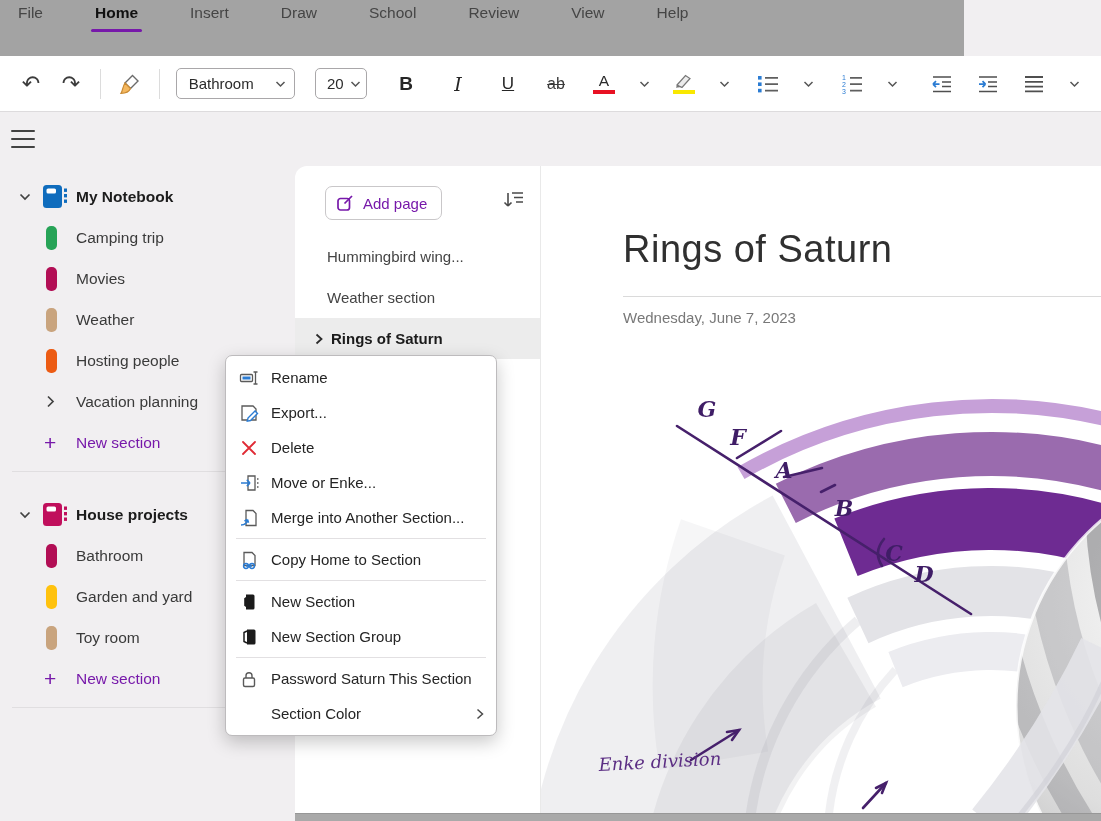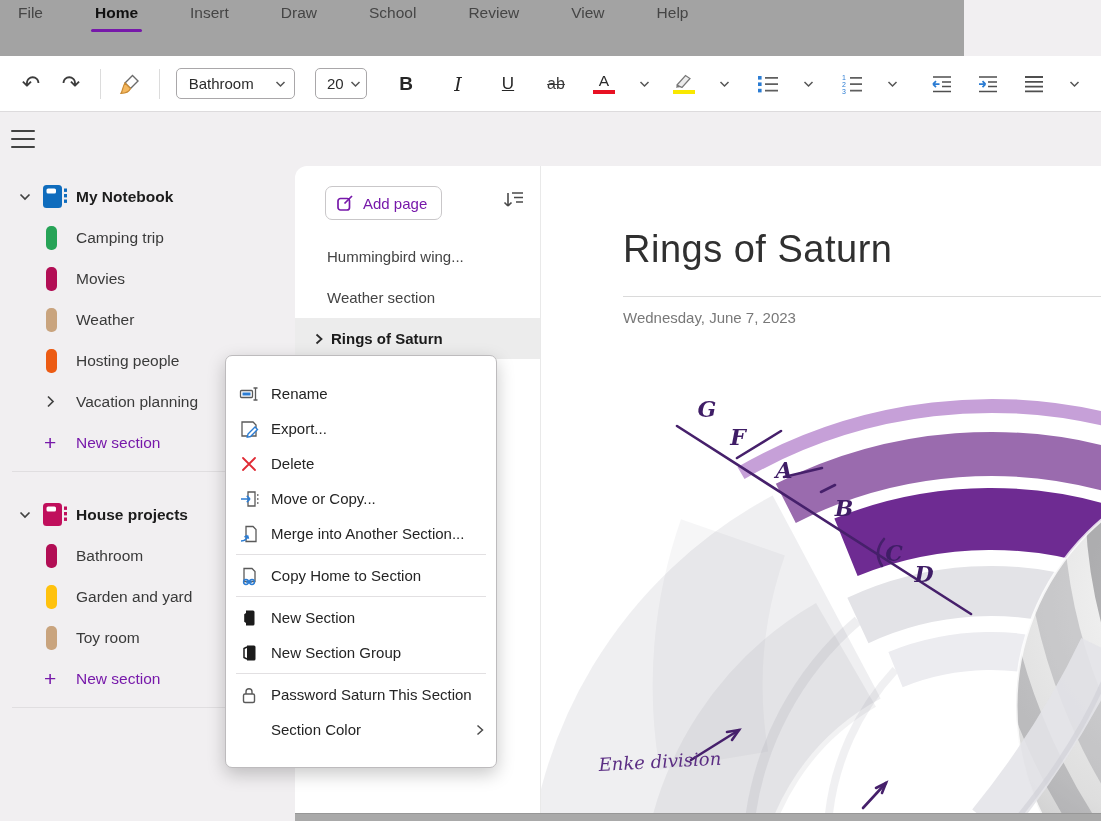--- a/index.html
+++ b/index.html
@@ -74,21 +74,21 @@
     border-left:1px solid #e9e9e9; background:#fff; }
   .page-title { position:absolute; left:82px; top:62px; font-size:38px; font-weight:300;
     color:#303030; letter-spacing:.5px; }
   .title-rule { position:absolute; left:82px; right:0; top:130px; height:1px; background:#dadada; }
   .page-date { position:absolute; left:82px; top:143px; font-size:15px; color:#787878; }
   .drawing { position:absolute; left:0; top:180px; width:560px; height:467px; }
 
   
   .ctxmenu { position:absolute; left:225px; top:355px; width:272px; z-index:60;
     background:#fff; border:1px solid #bdbbbd; border-radius:7px;
-    box-shadow:0 6px 18px rgba(0,0,0,.22); padding:20px 0; }
+    box-shadow:0 6px 18px rgba(0,0,0,.22); padding:4px 0; }
   .crow { height:35px; display:flex; align-items:center; padding:0 12px 0 13px;
     font-size:15px; color:#242424; gap:12px; }
   .cicon { width:20px; height:20px; flex:none; display:flex; }
   .cdivider { height:1px; background:#e2e0e2; margin:3px 10px; }
   .csub { margin-left:auto; display:flex; }
 
   
   .bottombar { position:absolute; left:295px; right:0; bottom:0; height:8px;
     background:#a9a9a9; border-top:1px solid #979797; z-index:70; }
 
@@ -489,21 +489,21 @@
     <span>Delete</span>
   </div>
   <div class="crow">
     <span class="cicon">
       <svg width="20" height="20" viewBox="0 0 20 20">
           <path d="M9 3 h7 v14 h-7 z" fill="none" stroke="#5a5a5a" stroke-width="1.3"></path>
           <path d="M18 6 h1.5 M18 10 h1.5 M18 14 h1.5" stroke="#5a5a5a" stroke-width="1.3"></path>
           <path d="M2 10 H11 M11 10 l-3.2 -3.2 M11 10 l-3.2 3.2" fill="none" stroke="#2b7cd3" stroke-width="1.6"></path>
         </svg>
       </span>
-    <span>Move or Copy...</span>
+    <span>Move or Enke...</span>
   </div>
   <div class="crow">
     <span class="cicon">
       <svg width="20" height="20" viewBox="0 0 20 20">
           <path d="M7 2.5 h7 l3 3 v12 h-10 z" fill="none" stroke="#5a5a5a" stroke-width="1.3"></path>
           <path d="M2 17 C5.5 17 8 15 8.5 11.5 M8.5 11.5 l-3 1.5 M8.5 11.5 l1 3.2" fill="none" stroke="#2b7cd3" stroke-width="1.6"></path>
         </svg>
       </span>
     <span>Merge into Another Section...</span>
   </div>

